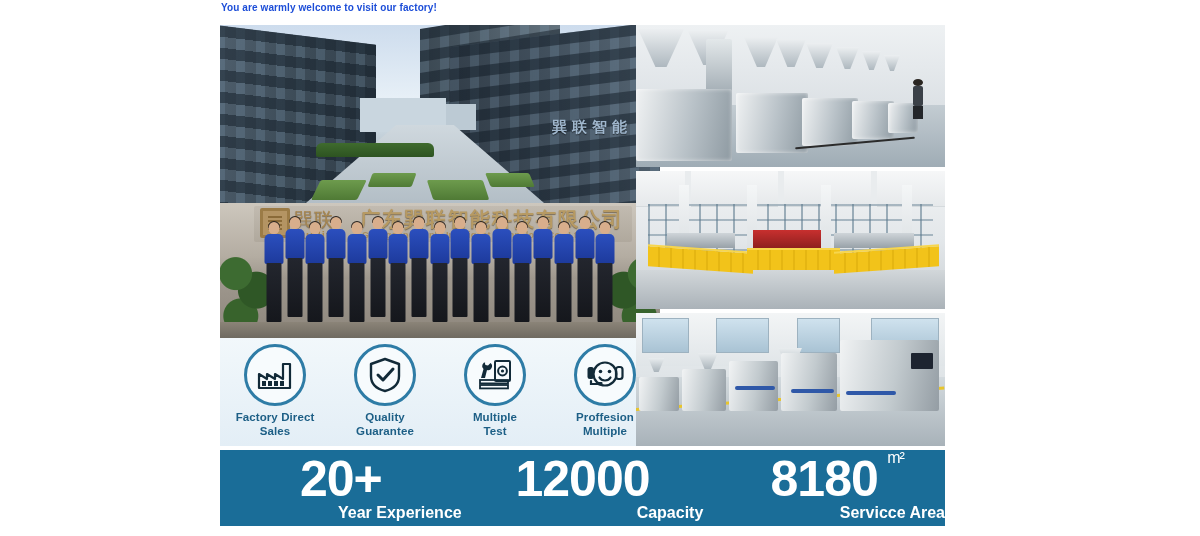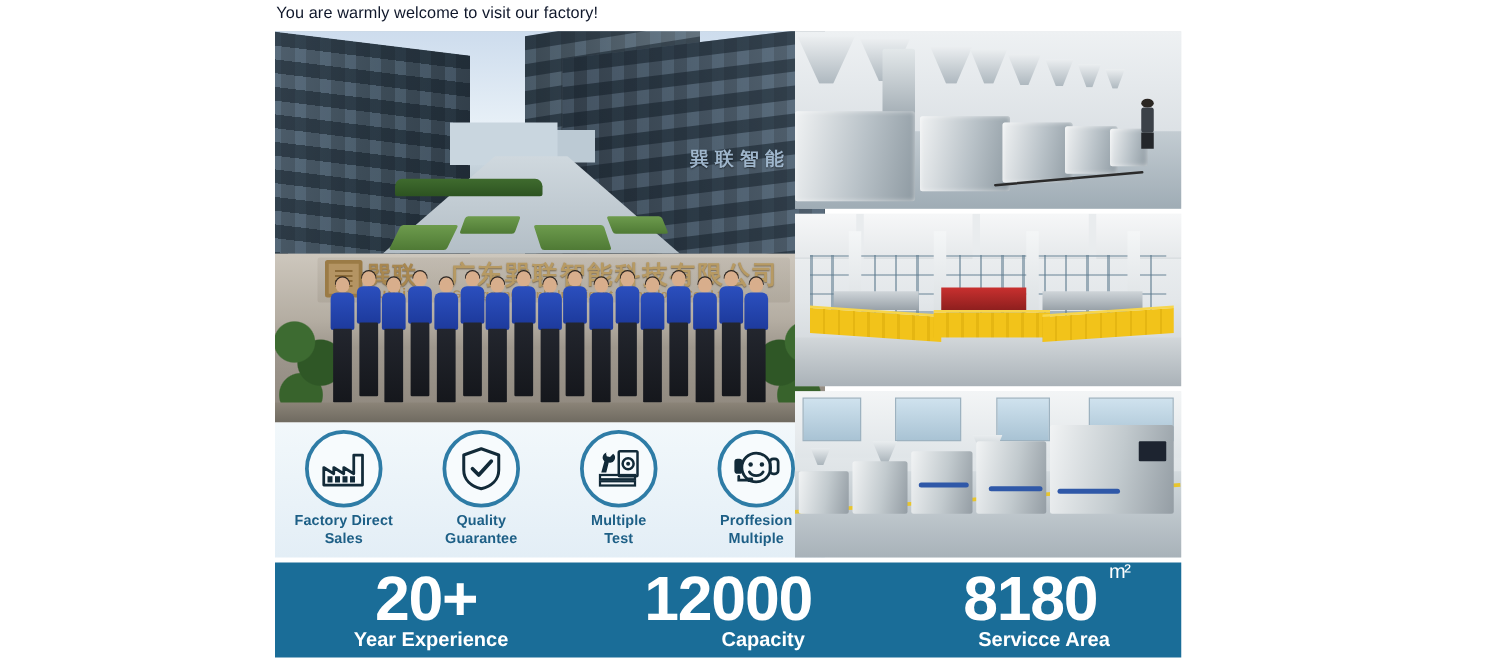--- a/index.html
+++ b/index.html
@@ -7,21 +7,21 @@
     width: 1200px; height: 536px;
     background: #ffffff;
     font-family: "Liberation Sans", sans-serif;
     overflow: hidden;
   }
   .page { position: relative; width: 1200px; height: 536px; background:#fff; }
 
   
   .heading {
     position: absolute; left: 221px; top: 2px;
-    font-size: 13px; font-weight: normal; color: #0f172a;
+    font-size: 10px; font-weight: bold; color: #1d4ed8;
     letter-spacing: .1px; white-space: nowrap;
   }
 
   
   .left-col  { position: absolute; left: 220px; top: 25px; width: 440px; }
   .right-col { position: absolute; left: 636px; top: 25px; width: 309px; }
 
   .photo { position: relative; overflow: hidden; display: block; width: 100%; }
 
   
@@ -88,21 +88,21 @@
   }
   .p-team .logo-mark {
      position:absolute; left:40px; top:5px; width:30px; height:30px;
      border:3px solid #9b7b46; background:#b49463; border-radius:2px;
   }
   .p-team .logo-mark::after{
      content:""; position:absolute; left:5px; top:5px; right:5px; bottom:5px;
      background: repeating-linear-gradient(to bottom,#8a6a38 0 2px,transparent 2px 4px);
   }
   .p-team .cn-name {
-     position:absolute; left:74px; top:4px; font-size:19px; font-weight:bold;
+     position:absolute; left:74px; top:4px; font-size:19px; font-weight:normal;
      color:#a8874f; font-family:"DejaVu Sans", sans-serif; letter-spacing:1px;
      text-shadow:0 1px 1px rgba(60,40,10,.5);
   }
   .p-team .cn-title {
      position:absolute; left:140px; top:3px; font-size:20px; font-weight:bold;
      color:#b79a63; font-family:"DejaVu Sans", sans-serif; letter-spacing:2px;
      text-shadow:0 1px 1px rgba(60,40,10,.5);
   }
   .p-team .en-title {
      position:absolute; left:142px; top:27px; font-size:9px; font-weight:bold;
@@ -175,21 +175,21 @@
   }
   .stat { flex: 1; text-align: center; color: #ffffff; }
   .stat-num {
     font-size: 50px; font-weight: bold; line-height: 1;
     letter-spacing: -1px; position: relative; display: inline-block;
   }
   .stat-sup {
     font-size: 16px; font-weight: normal; vertical-align: super;
     position: absolute; top: -4px; right: -26px;
   }
-  .stat-label { font-size: 16px; font-weight: bold; margin-top: 0; }
+  .stat-label { font-size: 16px; font-weight: bold; margin-top: 0; text-align: right; }
   .stat.s1 .stat-label { margin-left: 8px; }
   .stat.s2 .stat-label { margin-left: 56px; }
   .stat.s3 .stat-label { margin-left: 22px; }
 
   
   .r-photo { width: 100%; position: relative; overflow: hidden; margin-bottom: 4px; }
 
   
   .r1 { height: 142px; background: linear-gradient(#e7eaec 0%, #d6dbde 55%, #b9c3c9 100%); }
   .r1 .rfloor { position:absolute; left:0; right:0; bottom:0; height:44%;

